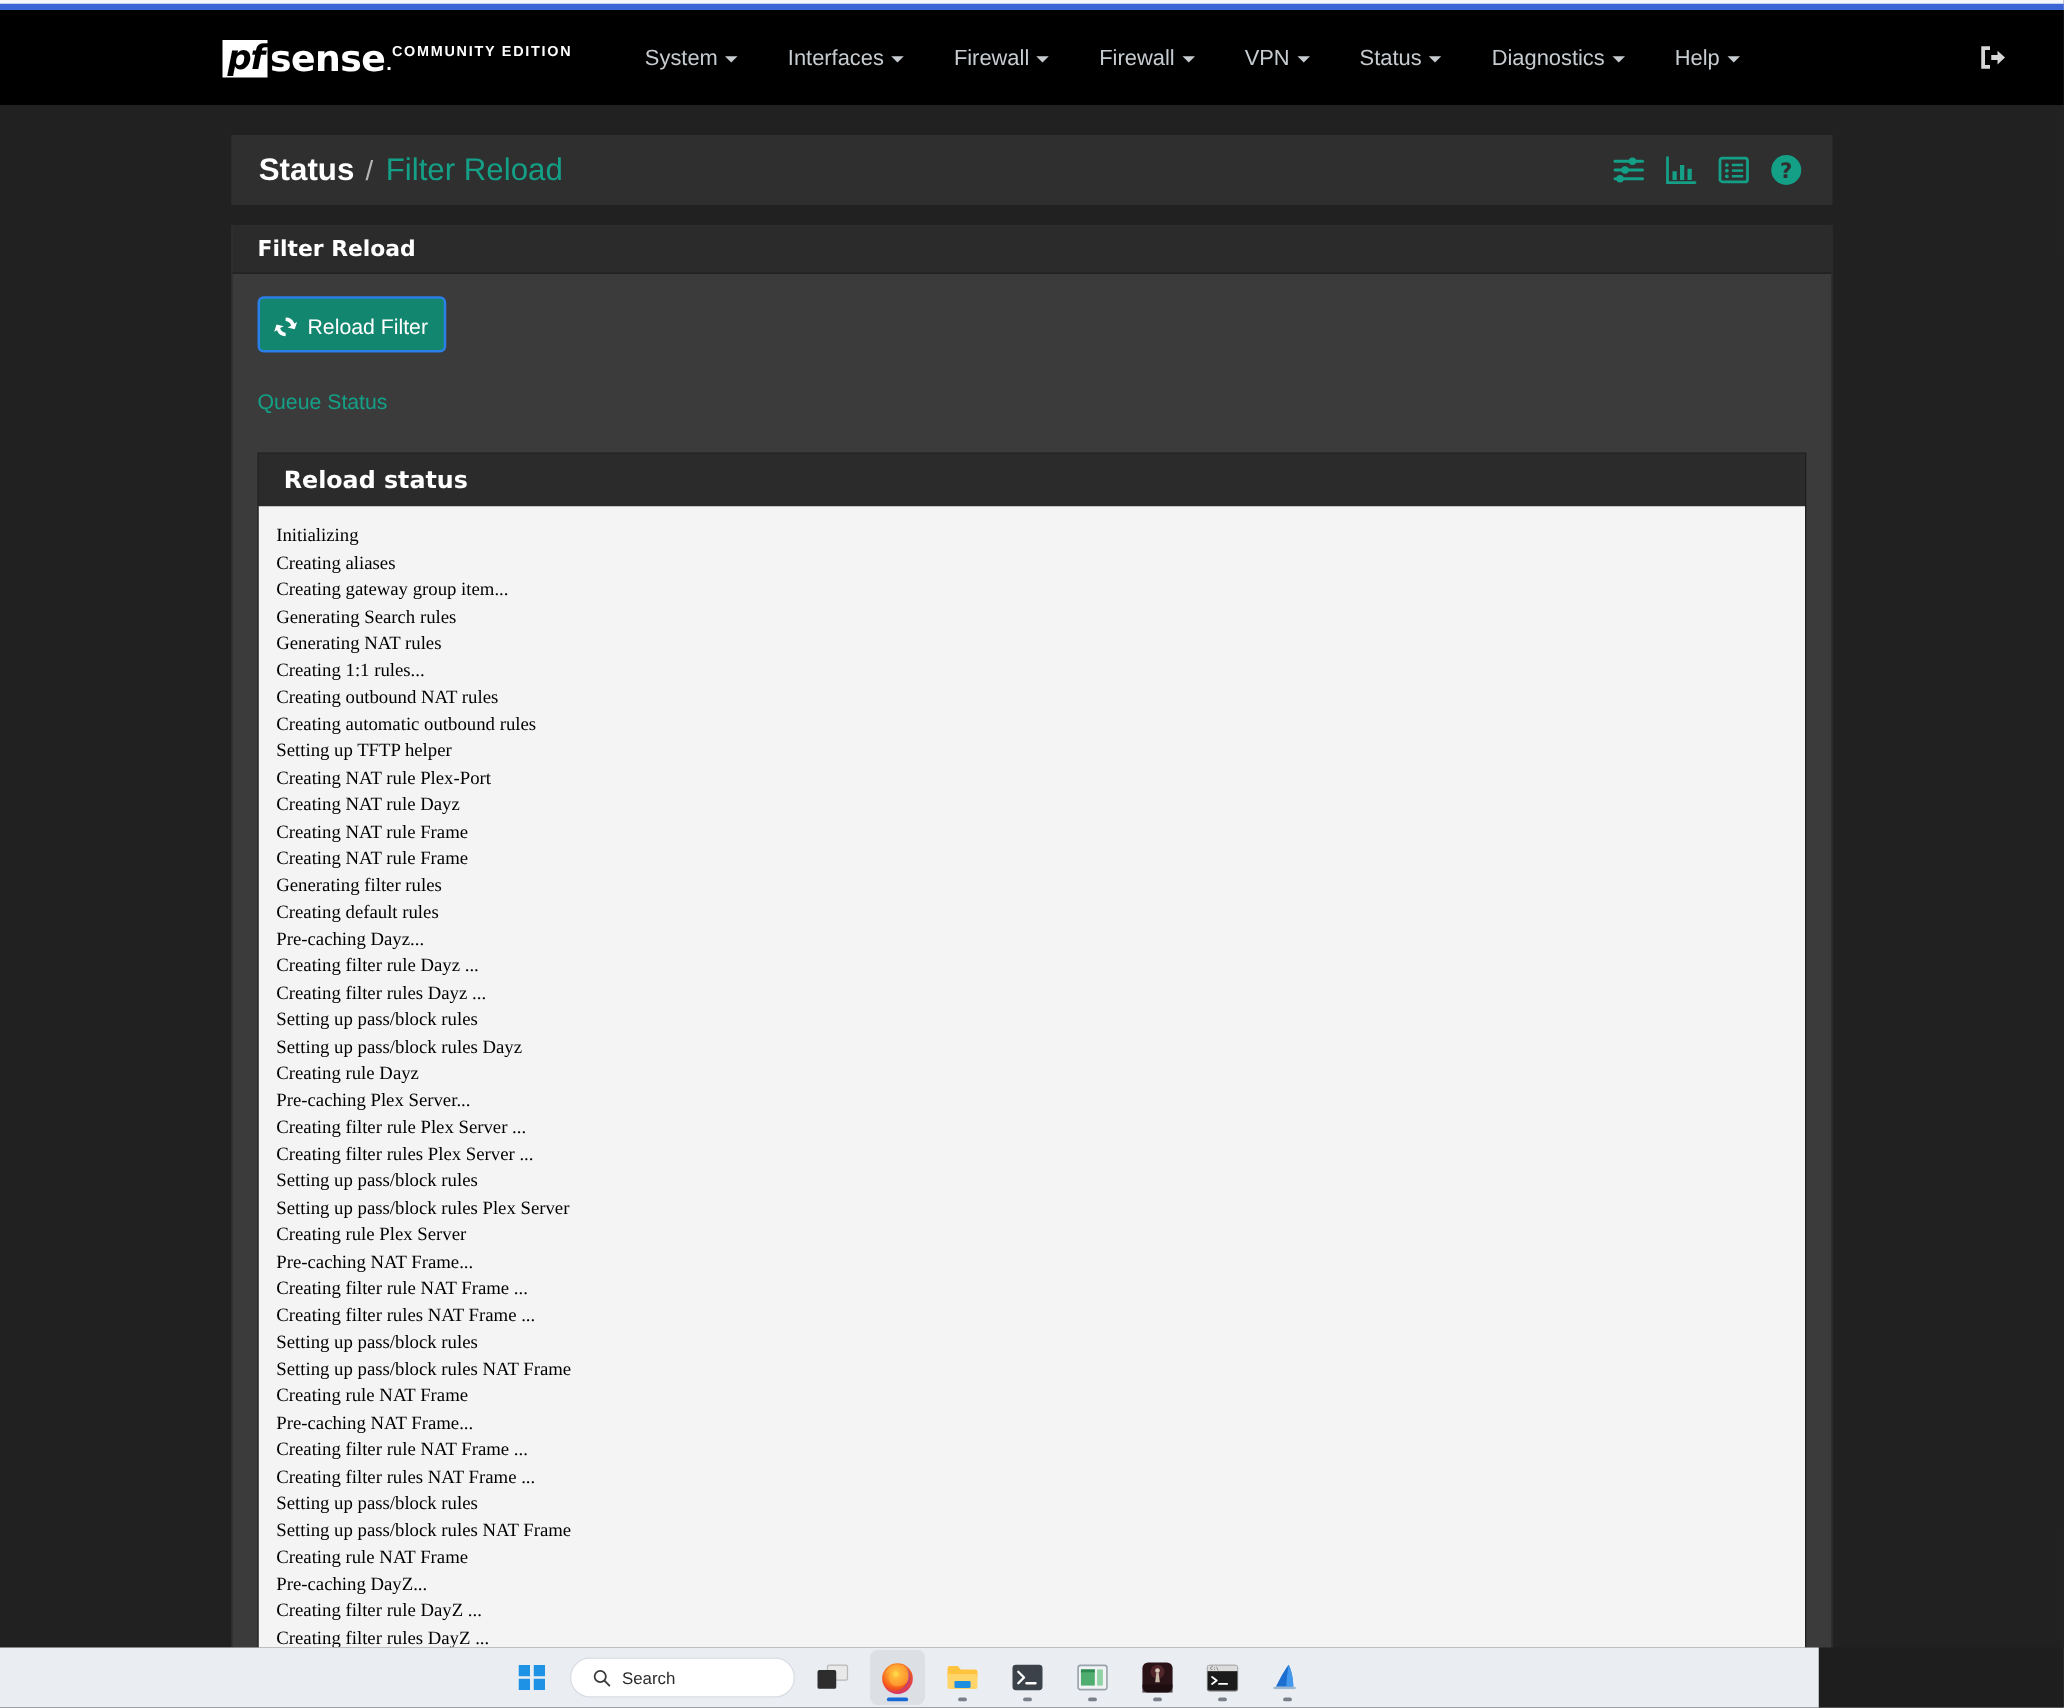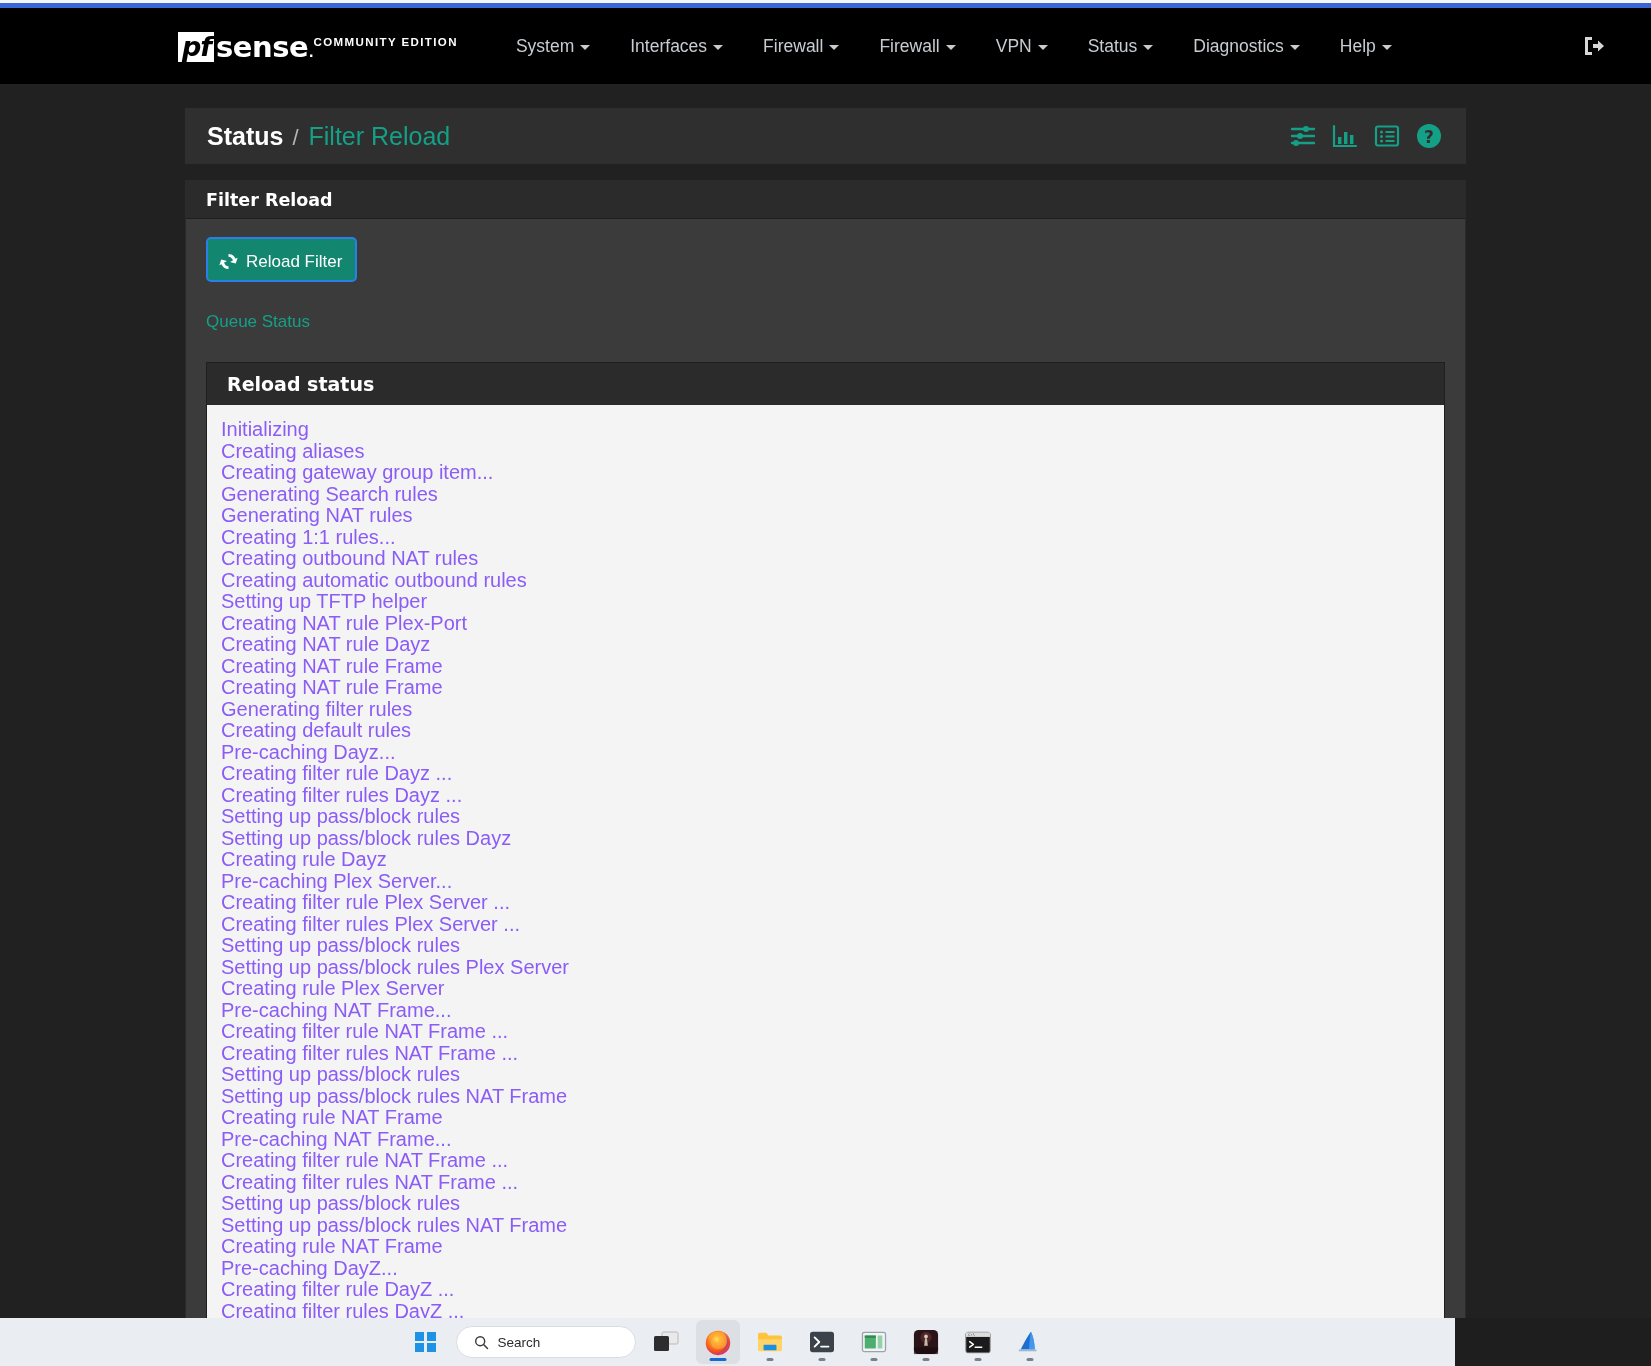--- a/index.html
+++ b/index.html
@@ -210,24 +210,24 @@
     font-weight: 700;
     font-family: "DejaVu Sans", sans-serif;
   }
   .log-box {
     background: #f4f4f4;
     padding: 14px 0 0 14px;
     height: 940px;
     overflow: hidden;
   }
   .log-line {
-    font-family: Liberation Sans, sans-serif;
-    font-size: 20px;
+    font-family: Liberation Serif, serif;
+    font-size: 15px;
     line-height: 21.5px;
-    color: #8b5cf6;
+    color: #000000;
     white-space: pre;
   }
 
   
   .taskbar {
     position: absolute;
     left: 0; bottom: 0;
     width: 1455px; height: 48px;
     background: #eaeef3;
     display: flex;

